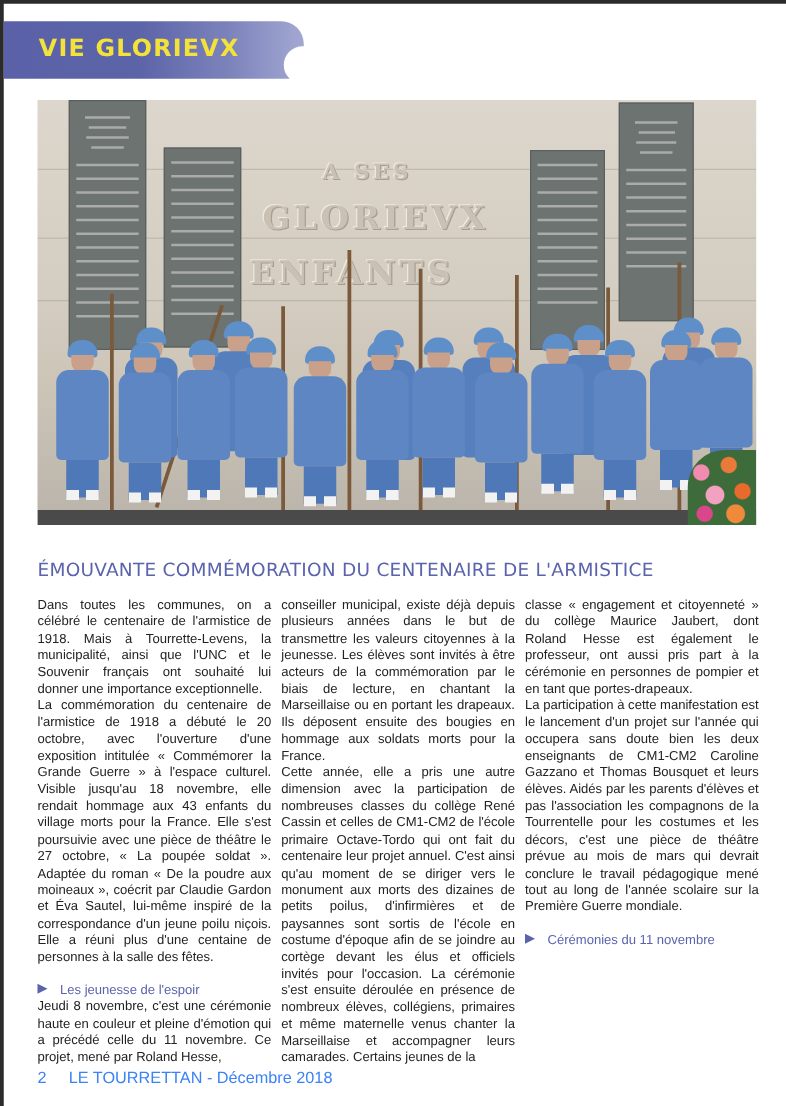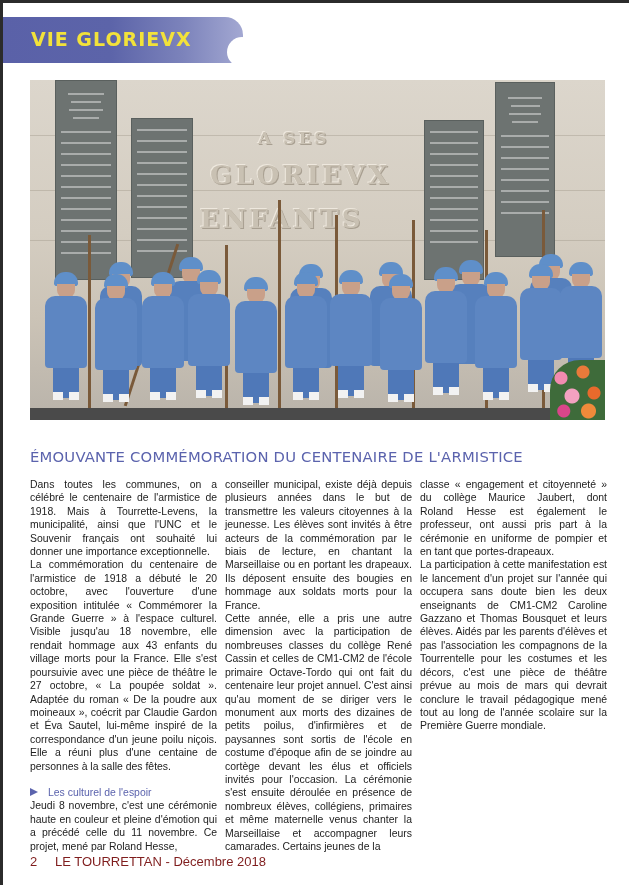--- a/index.html
+++ b/index.html
@@ -111,21 +111,21 @@
       color: #5b63ad; margin-top: 13px; display: block; text-align: left;
     }
     .subhead .tri {
       display: inline-block; width: 0; height: 0; border-top: 4.5px solid transparent;
       border-bottom: 4.5px solid transparent; border-left: 8px solid #5b63ad;
       margin-right: 10px; vertical-align: 0px;
     }
 
     
     .footer {
-      position: absolute; left: 27px; top: 851px; font-size: 13px; color: #7f1d1d;
+      position: absolute; left: 27px; top: 851px; font-size: 13px; color: #3b82f6;
       white-space: nowrap;
     }
     .footer .page-num { display: inline-block; width: 25px; }
   </style>
 </head>
 <body>
 
 <div class="page">
 
   <div class="banner">
@@ -330,31 +330,34 @@
       <div class="flowers"></div>
     </div>
   </div>
 
   <h1 class="headline">ÉMOUVANTE COMMÉMORATION DU CENTENAIRE DE L'ARMISTICE</h1>
 
   <div class="col col-1">
     <p>Dans toutes les communes, on a célébré le centenaire de l'armistice de 1918. Mais à Tourrette-Levens, la municipalité, ainsi que l'UNC et le Souvenir français ont souhaité lui donner une importance exceptionnelle.</p>
     <p>La commémoration du centenaire de l'armistice de 1918 a débuté le 20 octobre, avec l'ouverture d'une exposition intitulée « Commémorer la Grande Guerre » à l'espace culturel. Visible jusqu'au 18 novembre, elle rendait hommage aux 43 enfants du village morts pour la France. Elle s'est poursuivie avec une pièce de théâtre le 27 octobre, « La poupée soldat ». Adaptée du roman « De la poudre aux moineaux », coécrit par Claudie Gardon et Éva Sautel, lui-même inspiré de la correspondance d'un jeune poilu niçois. Elle a réuni plus d'une centaine de personnes à la salle des fêtes.</p>
     <div class="subhead">
-      <span class="tri"></span><span>Les culturel de l'espoir</span>
+      <span class="tri"></span><span>Les jeunesse de l'espoir</span>
     </div>
     <p>Jeudi 8 novembre, c'est une cérémonie haute en couleur et pleine d'émotion qui a précédé celle du 11 novembre. Ce projet, mené par Roland Hesse,</p>
   </div>
 
   <div class="col col-2">
     <p>conseiller municipal, existe déjà depuis plusieurs années dans le but de transmettre les valeurs citoyennes à la jeunesse. Les élèves sont invités à être acteurs de la commémoration par le biais de lecture, en chantant la Marseillaise ou en portant les drapeaux. Ils déposent ensuite des bougies en hommage aux soldats morts pour la France.</p>
     <p>Cette année, elle a pris une autre dimension avec la participation de nombreuses classes du collège René Cassin et celles de CM1-CM2 de l'école primaire Octave-Tordo qui ont fait du centenaire leur projet annuel. C'est ainsi qu'au moment de se diriger vers le monument aux morts des dizaines de petits poilus, d'infirmières et de paysannes sont sortis de l'école en costume d'époque afin de se joindre au cortège devant les élus et officiels invités pour l'occasion. La cérémonie s'est ensuite déroulée en présence de nombreux élèves, collégiens, primaires et même maternelle venus chanter la Marseillaise et accompagner leurs camarades. Certains jeunes de la</p>
   </div>
 
   <div class="col col-3">
-    <p>classe « engagement et citoyenneté » du collège Maurice Jaubert, dont Roland Hesse est également le professeur, ont aussi pris part à la cérémonie en uniforme de pompier et en tant que portes-drapeaux.</p>
+    <p>classe « engagement et citoyenneté » du collège Maurice Jaubert, dont Roland Hesse est également le professeur, ont aussi pris part à la cérémonie en personnes de pompier et en tant que portes-drapeaux.</p>
     <p>La participation à cette manifestation est le lancement d'un projet sur l'année qui occupera sans doute bien les deux enseignants de CM1-CM2 Caroline Gazzano et Thomas Bousquet et leurs élèves. Aidés par les parents d'élèves et pas l'association les compagnons de la Tourrentelle pour les costumes et les décors, c'est une pièce de théâtre prévue au mois de mars qui devrait conclure le travail pédagogique mené tout au long de l'année scolaire sur la Première Guerre mondiale.</p>
+    <div class="subhead">
+      <span class="tri"></span><span>Cérémonies du 11 novembre</span>
+    </div>
   </div>
 
   <div class="footer">
     <span class="page-num">2</span><span>LE TOURRETTAN - Décembre 2018</span>
   </div>
 </div>
 
 </body></html>

